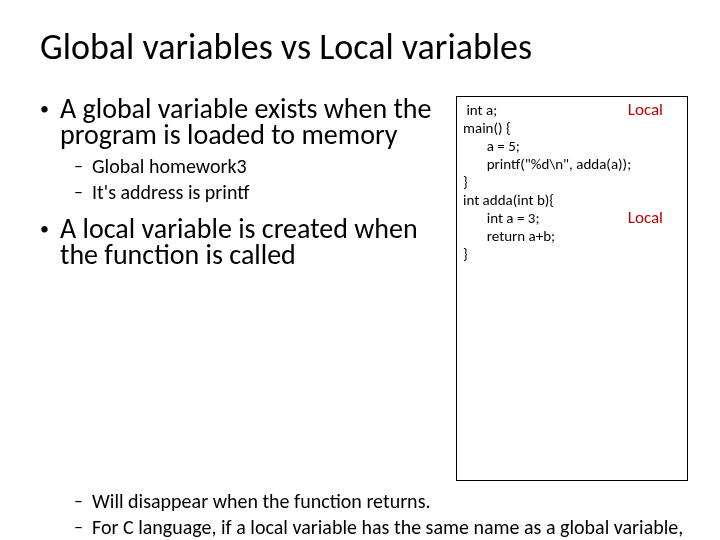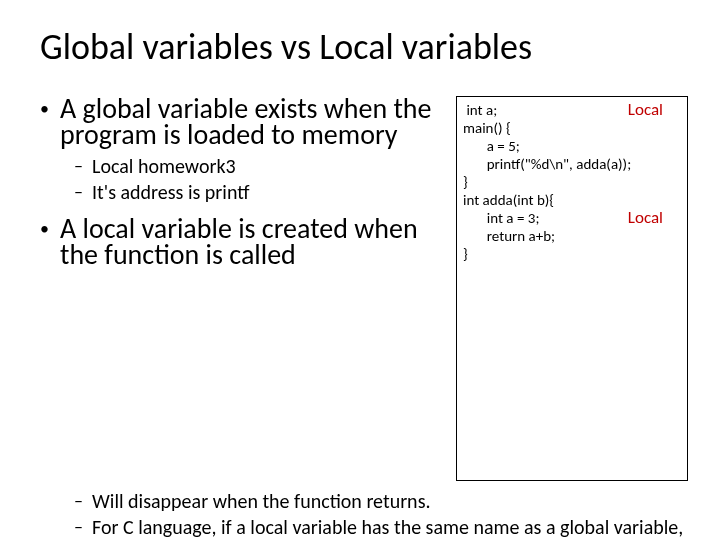--- a/index.html
+++ b/index.html
@@ -31,21 +31,21 @@
   <div class="body">
 
     <div class="left">
 
       <div class="bullet-l1">
         <span class="dot">•</span>
         <span class="txt">A global variable exists when the program is loaded to memory</span>
       </div>
       <div class="bullet-l2">
         <span class="dash">–</span>
-        <span class="txt">Local homework3</span>
+        <span class="txt">Global homework3</span>
       </div>
       <div class="bullet-l2">
         <span class="dash">–</span>
         <span class="txt">It's address is printf</span>
       </div>
 
       <div class="spacer-md"></div>
 
       <div class="bullet-l1">
         <span class="dot">•</span>

